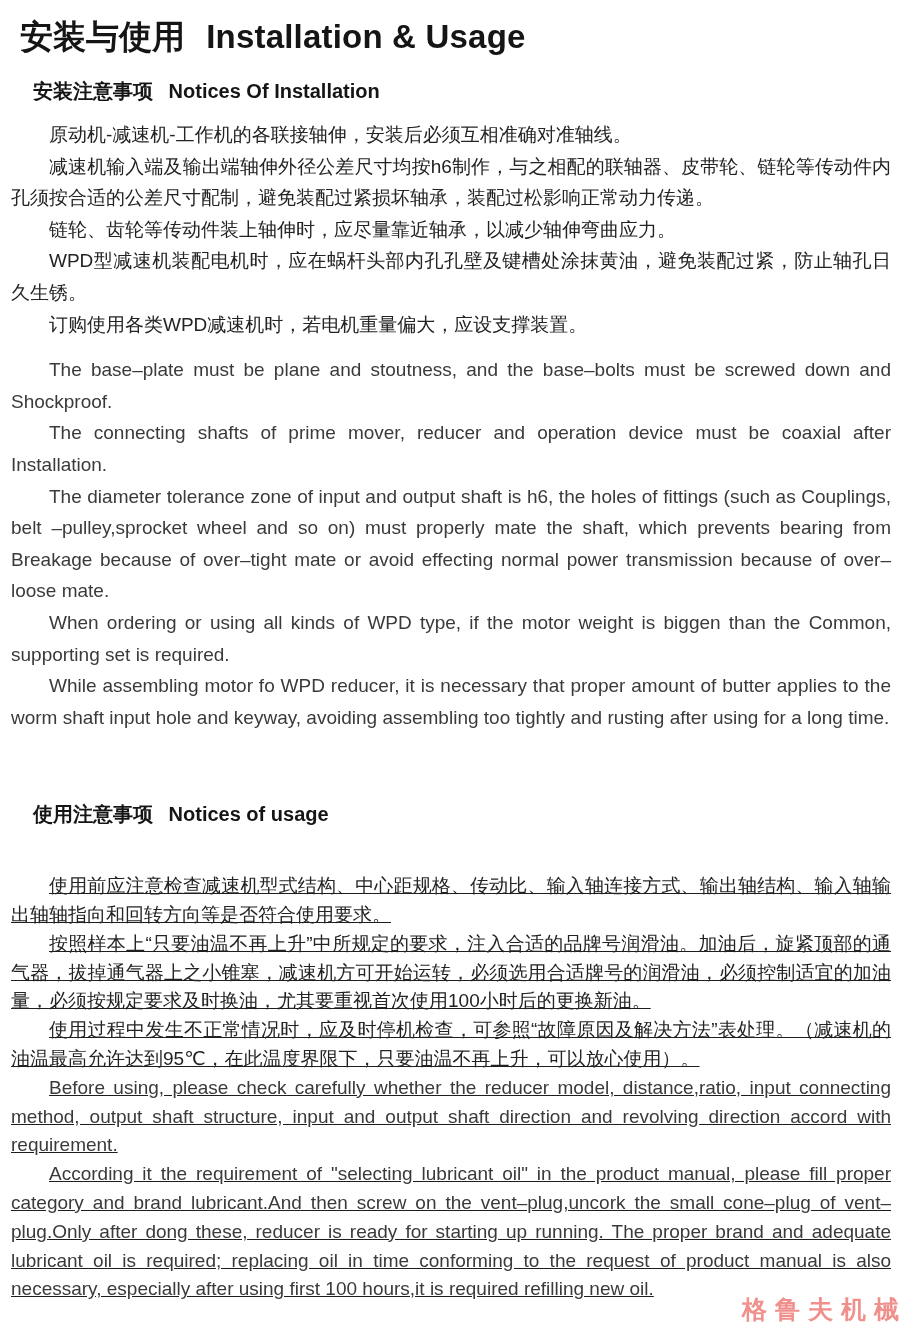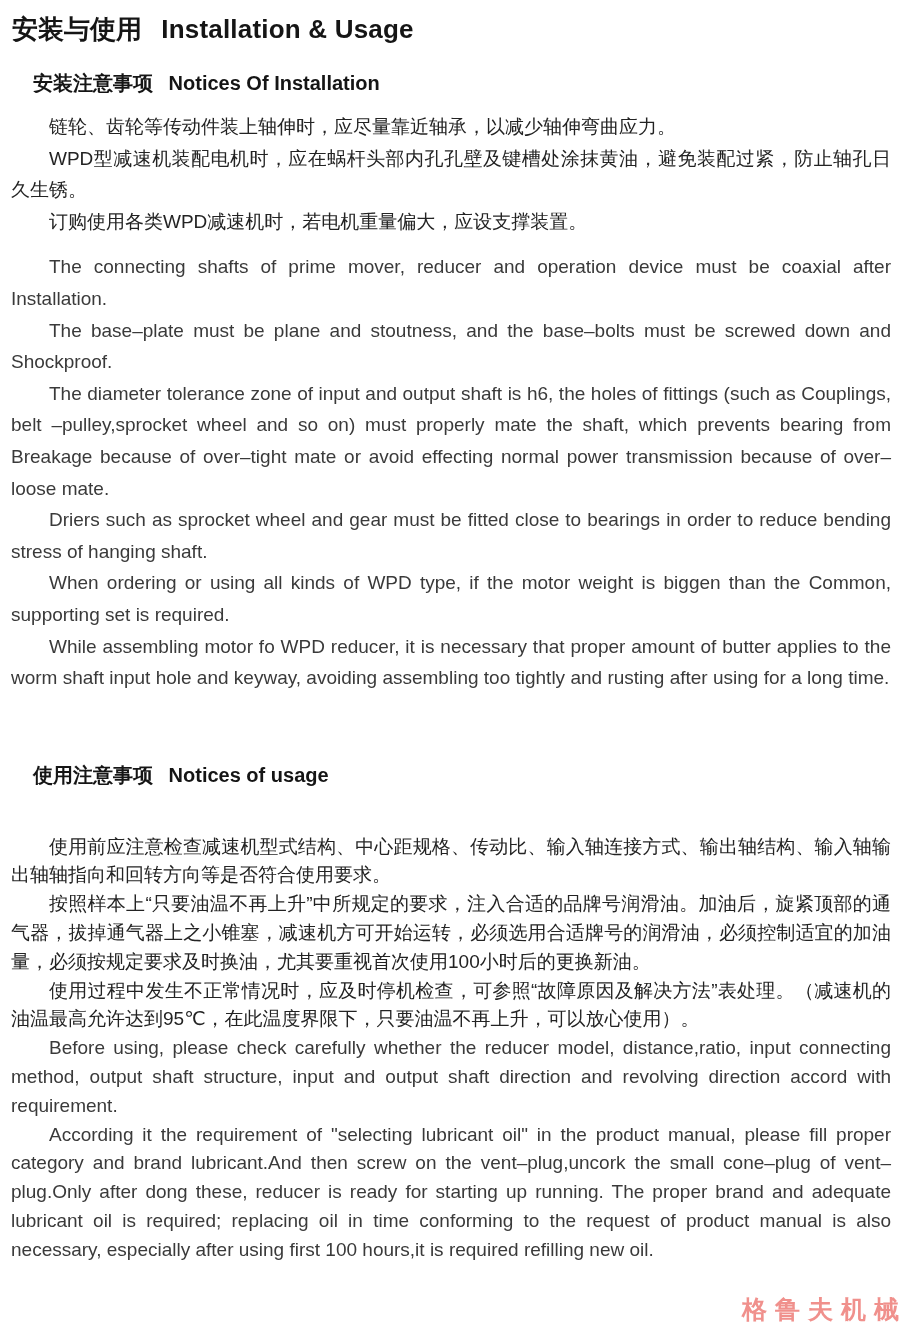--- a/index.html
+++ b/index.html
@@ -7,24 +7,24 @@
     width: 909px;
     height: 1328px;
     background: #ffffff;
     position: relative;
     overflow: hidden;
     font-family: "Liberation Sans", "DejaVu Sans", sans-serif;
     color: #1e1e1e;
     -webkit-font-smoothing: antialiased;
   }
   .page-title {
-    margin: 0;
+    margin: 8px;
     padding: 12px 0 0 12px;
     line-height: 34px;
-    font-size: 26px;
+    font-size: 33px;
     font-weight: bold;
     color: #151515;
     white-space: nowrap;
   }
   .page-title .en { margin-left: 12px; letter-spacing: 0.2px; }
   .section-heading {
     margin: 24px 0 0 33px;
     line-height: 26px;
     font-size: 20px;
     font-weight: bold;
@@ -35,21 +35,21 @@
   .section-heading .en { margin-left: 10px; }
   .para-block { margin: 0 18px 0 11px; }
   .para-block p {
     margin: 0;
     text-indent: 2em;
     text-align: justify;
   }
   .s1 { margin-top: 15px; }
   .s1 p { font-size: 19px; line-height: 31.6px; }
   .s1.en-block { margin-top: 14px; }
-  .s2 { margin-top: 45px; }
+  .s2 { margin-top: 45px; text-decoration: underline; }
   .s2 p { font-size: 19px; line-height: 28.8px; }
   .s2.en-block { margin-top: 0; }
   .zh-block p { color: #232323; }
   .en-block p { color: #3a3a3a; }
   .watermark {
     position: absolute;
     right: 10px;
     bottom: 5px;
     text-align: center;
     color: #f0908c;
@@ -77,30 +77,31 @@
   <span class="zh">安装与使用</span>
   <span class="en">Installation &amp; Usage</span>
 </h1>
 
 <h2 class="section-heading">
   <span class="zh">安装注意事项</span>
   <span class="en">Notices Of Installation</span>
 </h2>
 
 <div class="para-block zh-block s1">
+  <p>原动机-减速机-工作机的各联接轴伸，安装后必须互相准确对准轴线。</p>
+  <p>减速机输入端及输出端轴伸外径公差尺寸均按h6制作，与之相配的联轴器、皮带轮、链轮等传动件内孔须按合适的公差尺寸配制，避免装配过紧损坏轴承，装配过松影响正常动力传递。</p>
   <p>链轮、齿轮等传动件装上轴伸时，应尽量靠近轴承，以减少轴伸弯曲应力。</p>
   <p>WPD型减速机装配电机时，应在蜗杆头部内孔孔壁及键槽处涂抹黄油，避免装配过紧，防止轴孔日久生锈。</p>
   <p>订购使用各类WPD减速机时，若电机重量偏大，应设支撑装置。</p>
 </div>
 
 <div class="para-block en-block s1">
+  <p>The base–plate must be plane and stoutness, and the base–bolts must be screwed down and Shockproof.</p>
   <p>The connecting shafts of prime mover, reducer and operation device must be coaxial after Installation.</p>
-  <p>The base–plate must be plane and stoutness, and the base–bolts must be screwed down and Shockproof.</p>
   <p>The diameter tolerance zone of input and output shaft is h6, the holes of fittings (such as Couplings, belt –pulley,sprocket wheel and so on) must properly mate the shaft, which prevents bearing from Breakage because of over–tight mate or avoid effecting normal power transmission because of over–loose mate.</p>
-  <p>Driers such as sprocket wheel and gear must be fitted close to bearings in order to reduce bending stress of hanging shaft.</p>
   <p>When ordering or using all kinds of WPD type, if the motor weight is biggen than the Common, supporting set is required.</p>
   <p>While assembling motor fo WPD reducer, it is necessary that proper amount of butter applies to the worm shaft input hole and keyway, avoiding assembling too tightly and rusting after using for a long time.</p>
 </div>
 
 <h2 class="section-heading second">
   <span class="zh">使用注意事项</span>
   <span class="en">Notices of usage</span>
 </h2>
 
 <div class="para-block zh-block s2">

